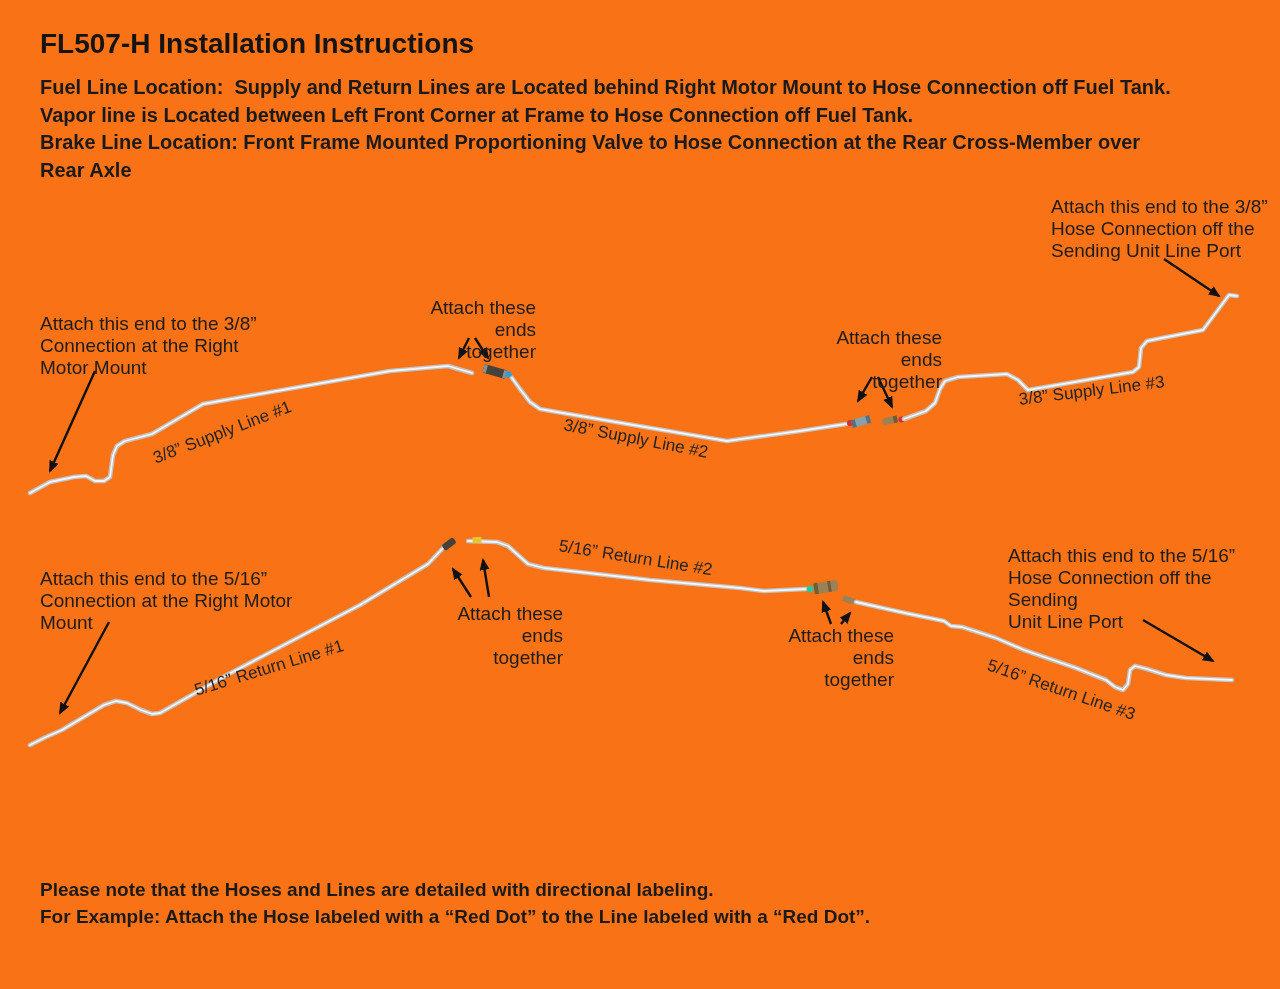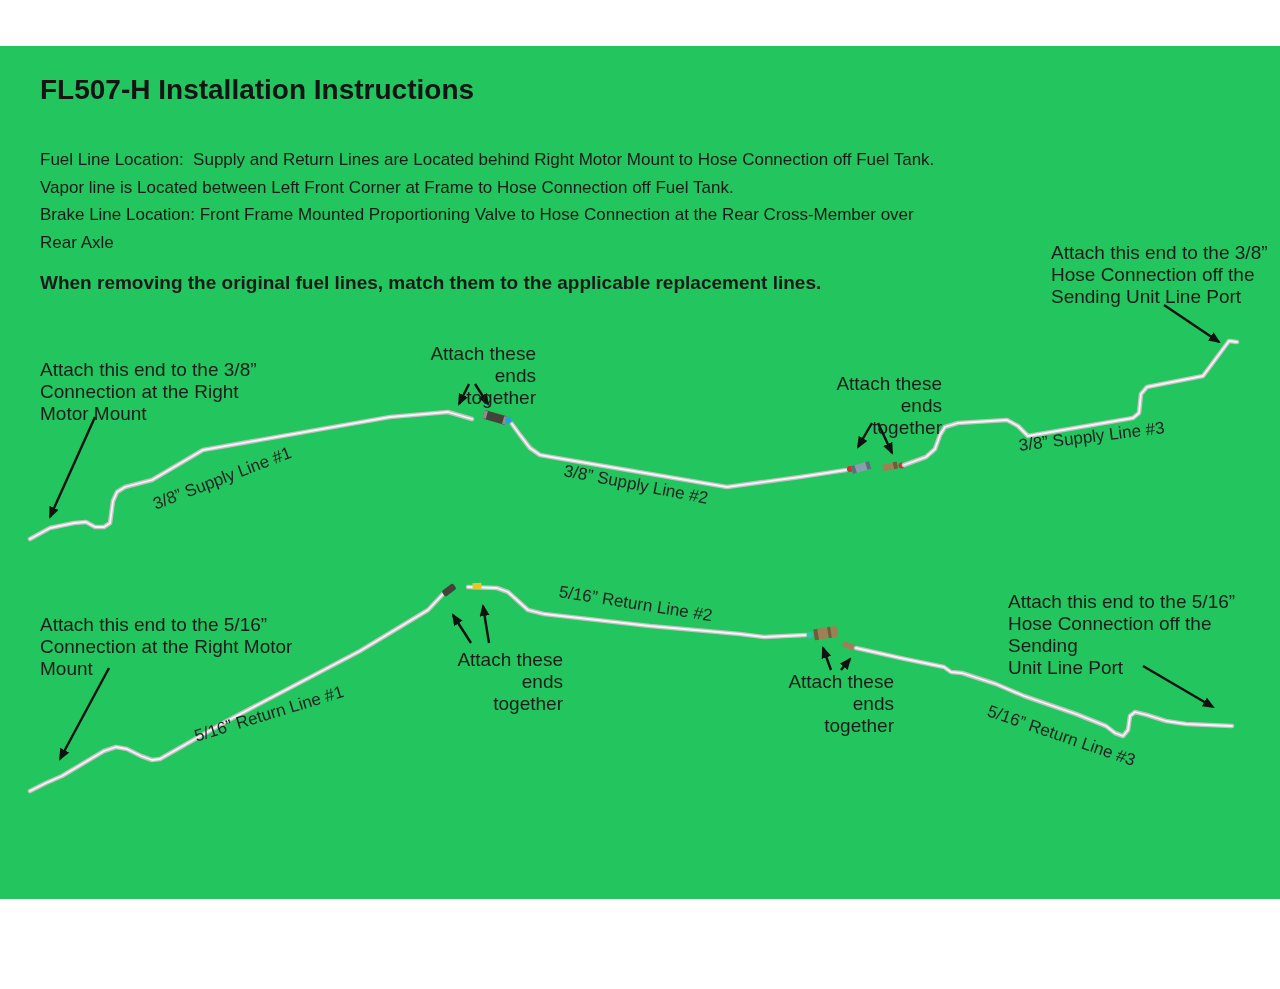--- a/index.html
+++ b/index.html
@@ -1,20 +1,20 @@
 <!DOCTYPE html>
 <html><head>
 <meta charset="utf-8">
 <style>
   html,body{margin:0;padding:0;background:#ffffff;}
-  .page{position:relative;width:1280px;height:853px;background:#22c55e;overflow:hidden;
-        font-family:"Liberation Sans",sans-serif;color:#1a1a1a;margin-top:46px;}
+  .page{position:relative;width:1280px;height:989px;background:#f97316;overflow:hidden;
+        font-family:"Liberation Sans",sans-serif;color:#1a1a1a;}
   .title{position:absolute;left:40px;top:28px;margin:0;font-size:28px;font-weight:bold;
          letter-spacing:0px;color:#141414;}
-  .intro{position:absolute;left:40px;top:100px;width:1170px;font-size:17px;font-weight:normal;
+  .intro{position:absolute;left:40px;top:74px;width:1170px;font-size:20px;font-weight:bold;
          line-height:27.5px;white-space:pre-wrap;}
   .match-note{position:absolute;left:40px;top:226px;font-size:19px;font-weight:bold;}
   .footer-note{position:absolute;left:40px;top:877px;font-size:19px;font-weight:bold;
          line-height:26.5px;white-space:pre-line;}
   .ann{position:absolute;font-size:19px;line-height:22px;white-space:pre-line;color:#1c1c1c;}
   .ann.center{text-align:right;}
   .line-label{position:absolute;font-size:17px;color:#232323;white-space:nowrap;
          transform-origin:left center;}
   svg{position:absolute;left:0;top:0;}
   .tube{fill:none;stroke-linecap:round;stroke-linejoin:round;}
@@ -25,21 +25,20 @@
 </head>
 <body>
 
 <div class="page">
 
   <h1 class="title">FL507-H Installation Instructions</h1>
   <div class="intro">Fuel Line Location:  Supply and Return Lines are Located behind Right Motor Mount to Hose Connection off Fuel Tank.
 Vapor line is Located between Left Front Corner at Frame to Hose Connection off Fuel Tank.
 Brake Line Location: Front Frame Mounted Proportioning Valve to Hose Connection at the Rear Cross-Member over
 Rear Axle</div>
-  <div class="match-note">When removing the original fuel lines, match them to the applicable replacement lines.</div>
 
   <svg width="1280" height="989" viewBox="0 0 1280 989">
     <defs>
       <marker id="ah" markerUnits="userSpaceOnUse" markerWidth="13" markerHeight="11" refX="10" refY="5" orient="auto">
         <path d="M0,0 L12,5 L0,10 Z" fill="#111111"></path>
       </marker>
     </defs>
 
     <g>
       <path class="tube tube-out" d="M30,493 L50,482 L74,477 L86,476 L95,481 L104,481 L110,477 L113,455 L117,446 L125,441 L152,434 L203,404 L390,371 L448,366 L472,373" stroke="#c2c2c2"></path>
@@ -143,14 +142,16 @@
 Hose Connection off the Sending
 Unit Line Port</div>
 
   <div class="line-label" style="left:154px;top:449px;transform:rotate(-21deg);">3/8” Supply Line #1</div>
   <div class="line-label" style="left:564px;top:415px;transform:rotate(11deg);">3/8” Supply Line #2</div>
   <div class="line-label" style="left:1019px;top:390px;transform:rotate(-7deg);">3/8” Supply Line #3</div>
   <div class="line-label" style="left:195px;top:681px;transform:rotate(-17deg);">5/16” Return Line #1</div>
   <div class="line-label" style="left:559px;top:536px;transform:rotate(9deg);">5/16” Return Line #2</div>
   <div class="line-label" style="left:988px;top:655px;transform:rotate(19deg);">5/16” Return Line #3</div>
 
+  <div class="footer-note">Please note that the Hoses and Lines are detailed with directional labeling.
+For Example: Attach the Hose labeled with a “Red Dot” to the Line labeled with a “Red Dot”.</div>
 
 </div>
 
 </body></html>

